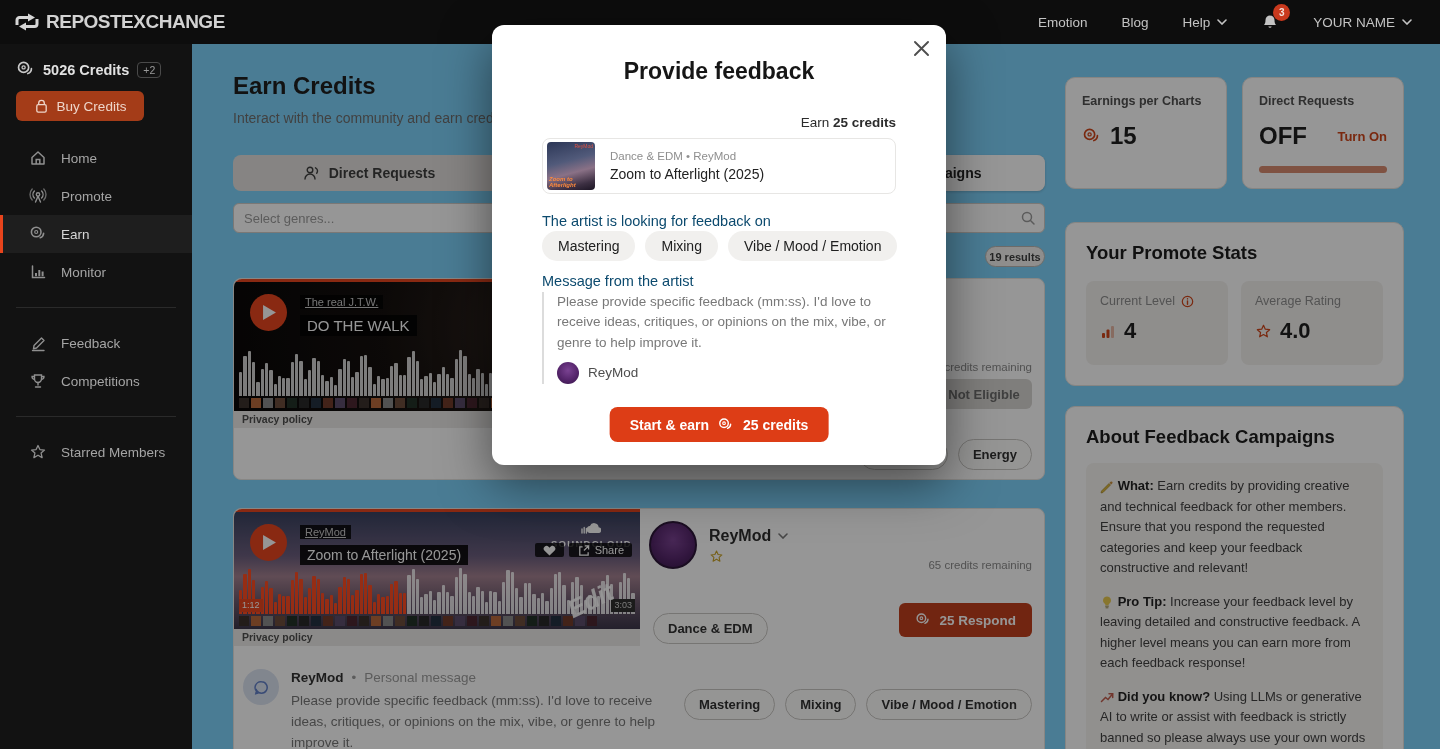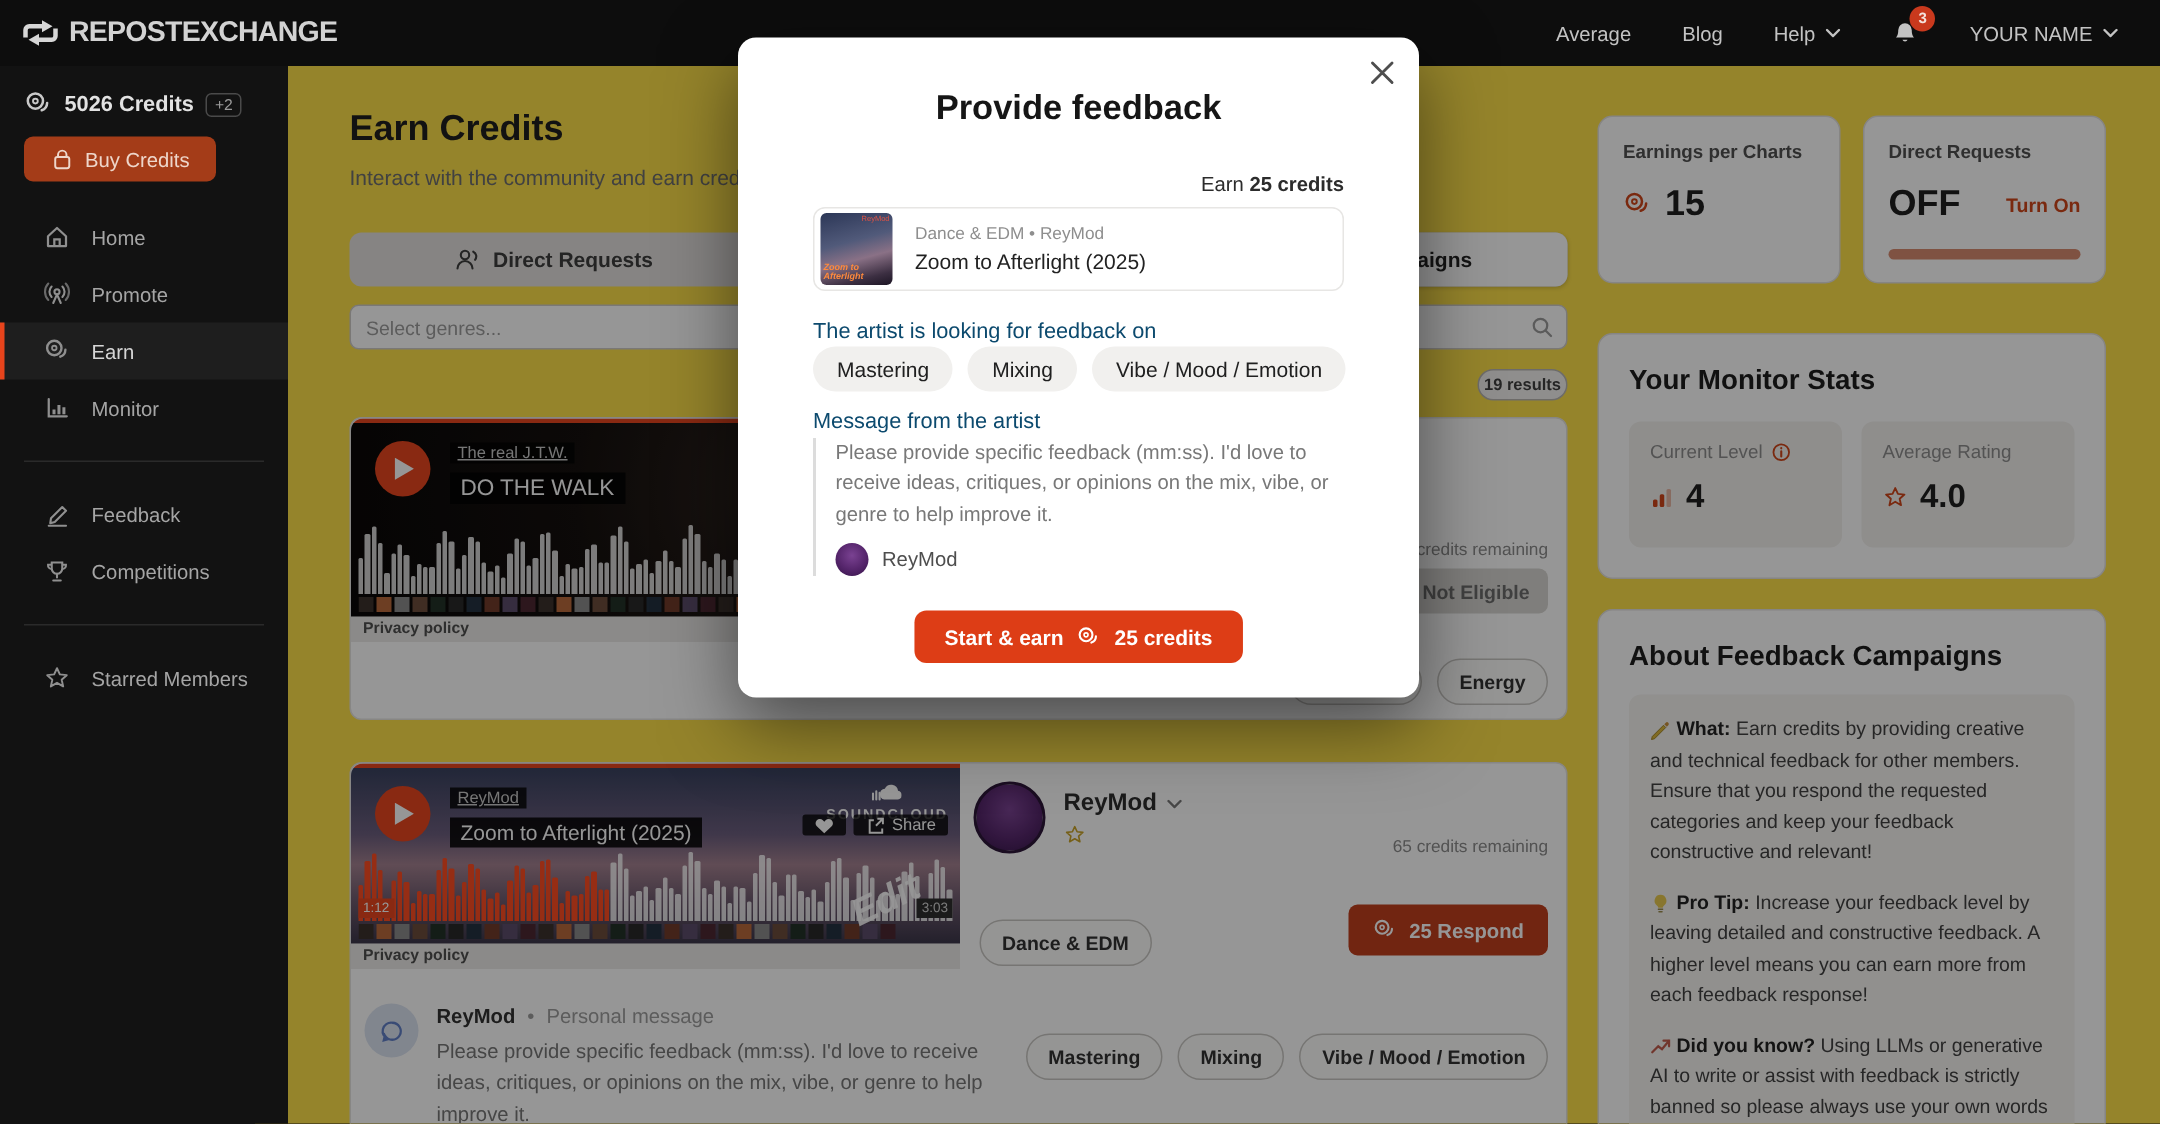--- a/index.html
+++ b/index.html
@@ -28,21 +28,21 @@
     color:#eed6ca; font-size:13.5px; display:flex; align-items:center; justify-content:center; gap:8px; cursor:pointer;
     font-family:"Liberation Sans",sans-serif; }
   .snav { margin-top:18px; }
   .snav-item { height:38px; display:flex; align-items:center; gap:14px; padding-left:26px; color:#a5a5a5;
     font-size:13.5px; cursor:pointer; border-left:3px solid transparent; }
   .snav-item .ic { color:#8f8f8f; }
   .snav-item.active { background:#1e1e1e; border-left-color:#e8441c; color:#d6d6d6; }
   .sdivider { height:1px; background:#2a2a2a; margin:16px 16px; }
 
   
-  .main { position:absolute; left:192px; top:44px; right:0; bottom:0; background:#fde047; overflow:hidden; }
+  .main { position:absolute; left:192px; top:44px; right:0; bottom:0; background:#7dd3fc; overflow:hidden; }
   .page-title { position:absolute; left:41px; top:28px; font-size:24px; font-weight:800; color:#1d1d1d; }
   .page-sub { position:absolute; left:41px; top:66px; font-size:14px; color:#6d6d6d; }
 
   .tabbar { position:absolute; left:41px; top:111px; width:812px; height:36px; background:#e3e1de; border-radius:8px; }
   .tab { position:absolute; top:0; height:36px; width:271px; display:flex; align-items:center; justify-content:center;
     gap:9px; font-size:14px; font-weight:600; color:#3c3c3c; cursor:pointer; border-radius:8px; }
   .tab.t1 { left:0; }
   .tab.t3 { right:0; background:#ffffff; box-shadow:0 1px 3px rgba(0,0,0,.18); color:#1f1f1f; }
 
   .filter-input { position:absolute; top:159px; height:30px; border:1px solid #cfccc8; border-radius:6px;
@@ -288,21 +288,21 @@
 <div class="app">
 
   <header class="topbar">
     <div class="brand">
       <svg class="ic" width="26" height="18">
           <use href="#i-repost"></use>
         </svg>
       <span class="brand-text">REPOSTEXCHANGE</span>
     </div>
     <nav class="topnav">
-      <span class="topnav-item">Average</span>
+      <span class="topnav-item">Emotion</span>
       <span class="topnav-item">Blog</span>
       <span class="topnav-item">
         <span>Help</span>
         <svg class="ic" width="10" height="6">
             <use href="#i-chev"></use>
           </svg>
       </span>
       <span class="topnav-item bell-wrap">
         <svg class="ic" width="18" height="18">
             <use href="#i-bell"></use>
@@ -769,21 +769,21 @@
     <section class="rcol-card stat-sm b">
       <div class="lbl">Direct Requests</div>
       <div class="valrow">
         <span class="val">OFF</span>
         <span class="turn-on">Turn On</span>
       </div>
       <div class="dr-bar"></div>
     </section>
 
     <section class="rcol-card fstats">
-      <h3 class="rcol-h3">Your Monitor Stats</h3>
+      <h3 class="rcol-h3">Your Promote Stats</h3>
       <div class="fstats-boxes">
         <div class="fbox">
           <div class="lbl">
             <span>Current Level</span>
             <svg class="ic" width="13" height="13" color="#cf4418">
                 <use href="#i-info"></use>
               </svg>
           </div>
           <div class="valrow">
             <svg class="ic" width="16" height="16" color="#cf4418">

